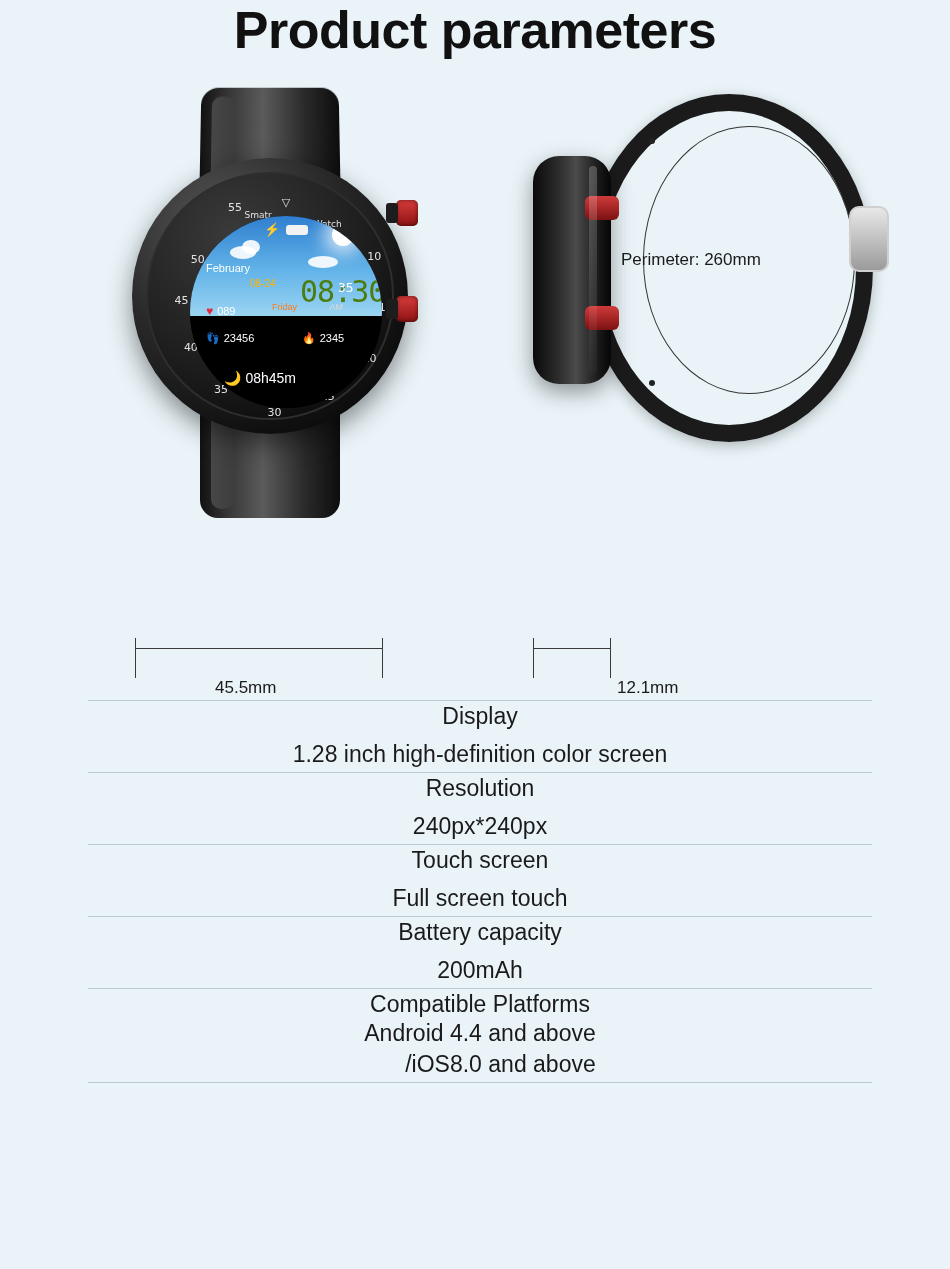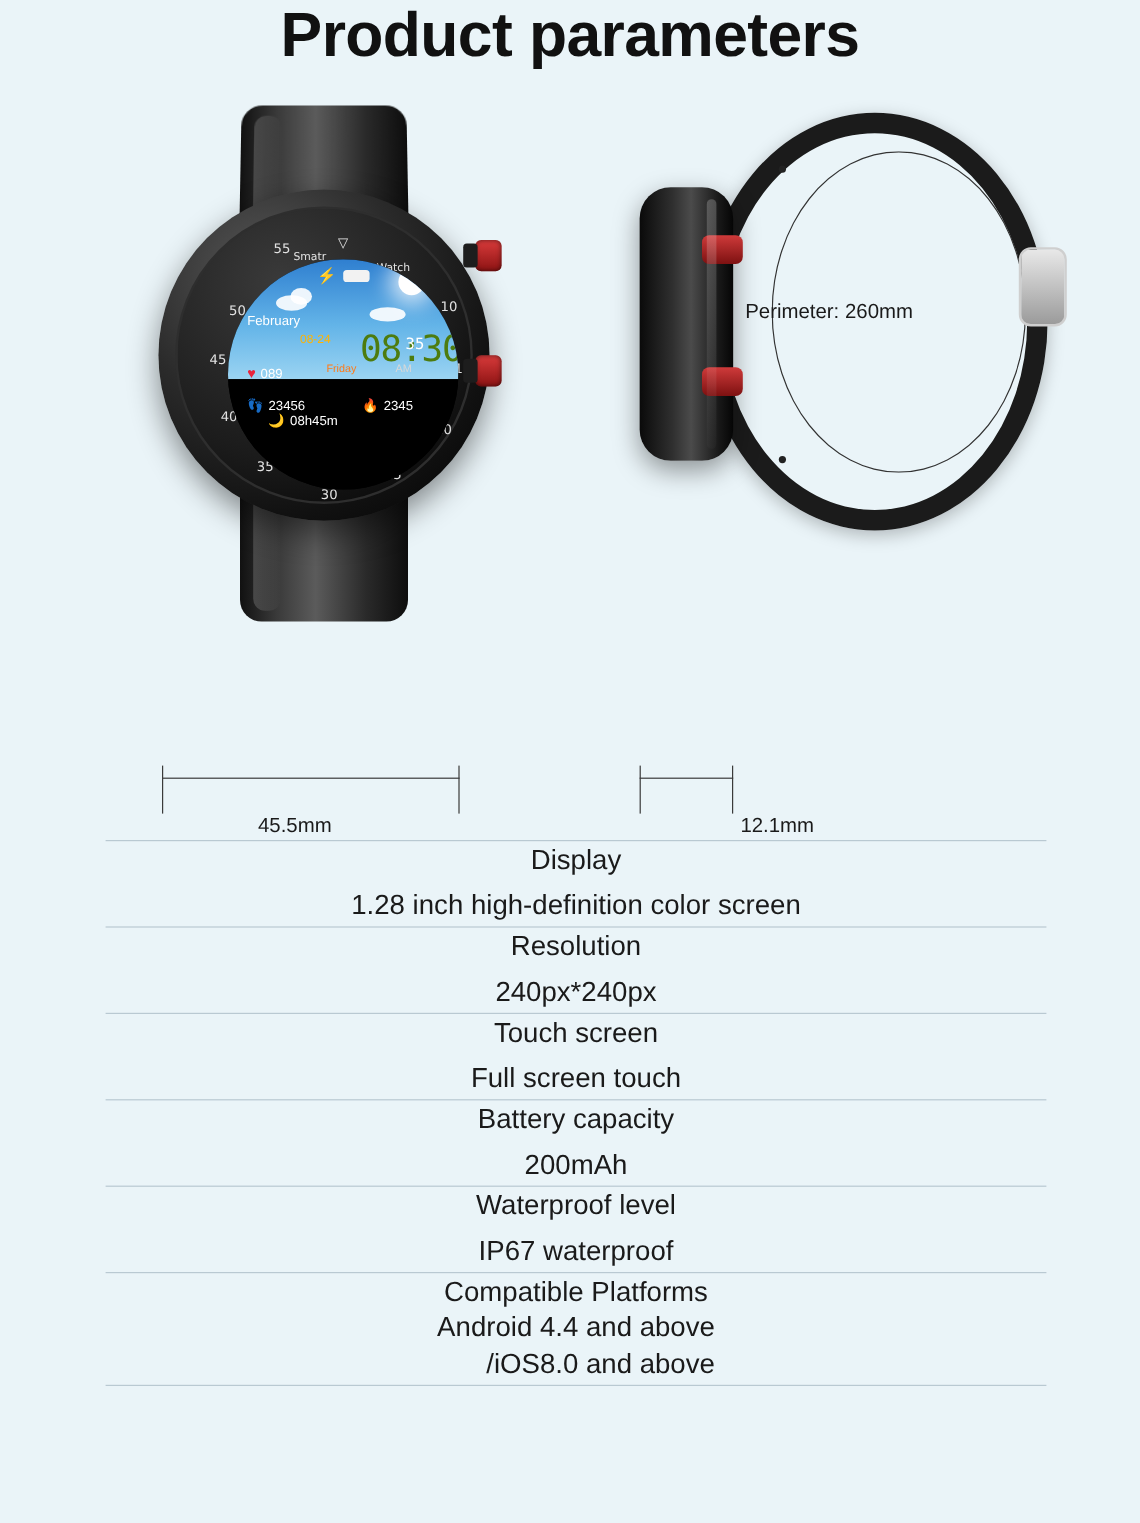--- a/index.html
+++ b/index.html
@@ -203,22 +203,22 @@
     left: 16px; top: 116px;
     color: #fff; font-size: 11px;
   }
   .cal {
     position: absolute;
     left: 112px; top: 116px;
     color: #fff; font-size: 11px;
   }
   .sleep {
     position: absolute;
-    left: 34px; top: 128px;
-    color: #fff; font-size: 11px;
+    left: 34px; top: 154px;
+    color: #fff; font-size: 14px;
   }
   .ico-steps { color: #4ad1e0; margin-right: 4px; }
   .ico-fire  { color: #ff7a18; margin-right: 4px; }
   .ico-moon  { color: #6b8ef0; margin-right: 4px; }
 
   .crown {
     position: absolute;
     right: -10px;
     width: 22px; height: 26px;
     border-radius: 5px;
@@ -459,21 +459,17 @@
   </div>
   <div class="spec-row">
     <div class="spec-key">Touch screen</div>
     <div class="spec-val">Full screen touch</div>
   </div>
   <div class="spec-row">
     <div class="spec-key">Battery capacity</div>
     <div class="spec-val">200mAh</div>
   </div>
   <div class="spec-row">
-    <div class="spec-key">Waterproof level</div>
-    <div class="spec-val">IP67 waterproof</div>
-  </div>
-  <div class="spec-row">
     <div class="spec-key">Compatible Platforms</div>
     <div class="spec-val">Android 4.4 and above
 /iOS8.0 and above</div>
   </div>
 </div>
 
 </body></html>

